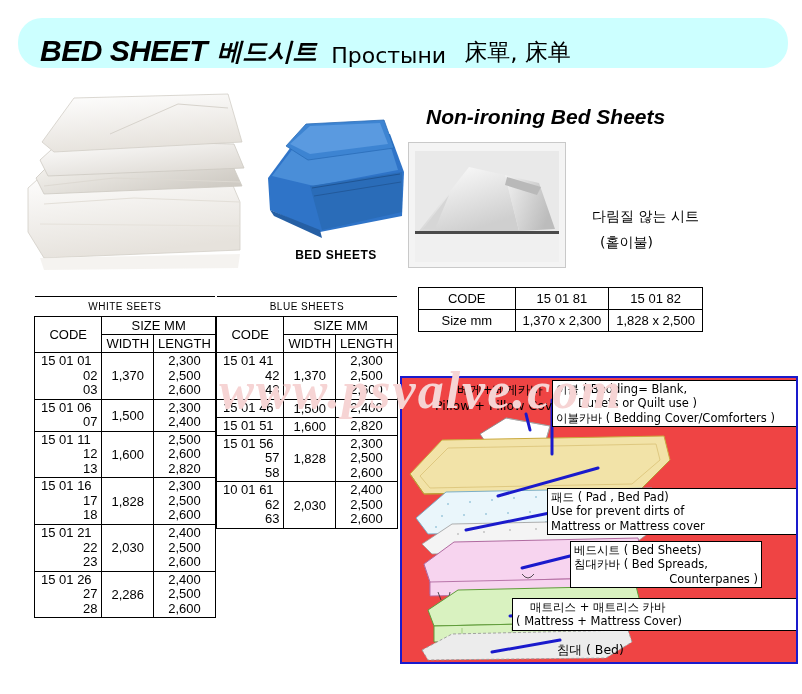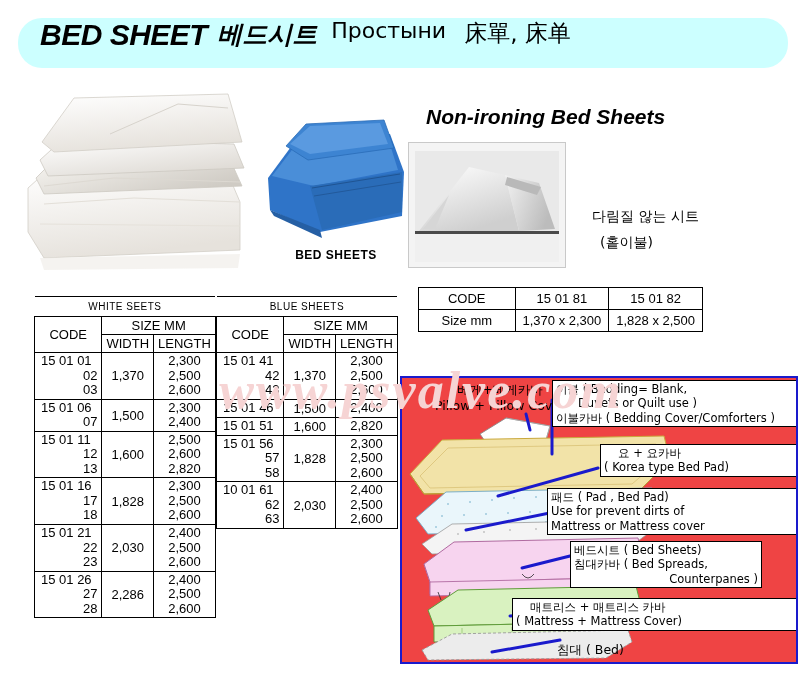--- a/index.html
+++ b/index.html
@@ -17,21 +17,21 @@
     font-size:52px;font-weight:bold;font-style:italic;
     color:#f6d4d4;letter-spacing:2px;
     display:flex;align-items:center;justify-content:center;
     z-index:40;pointer-events:none;white-space:nowrap;margin-left:20px;
   }
 
   
   #header-banner{
     position:absolute;left:18px;top:18px;width:770px;height:50px;
     background:#ccffff;
-    display:flex;align-items:flex-start;
+    display:flex;align-items:flex-end;
     padding-left:22px;box-sizing:border-box;
     z-index:5;
     border-radius:24px;
   }
   #header-banner .hb-en{
     font-size:30px;font-weight:bold;font-style:italic;letter-spacing:-0.5px;
   }
   #header-banner .hb-ko{
     font-size:25px;font-weight:bold;font-style:italic;margin-left:10px;
     font-family:"DejaVu Sans",sans-serif;
@@ -446,24 +446,20 @@
     <span>베게+베게카바</span><br>
     <span>Pillow + Pillow Cover</span>
   </div>
 
   <div class="dlabel" id="label-bedding">
     <span>이불 ( Bedding= Blank,</span><br>
     <span style="padding-left:22px;display:inline-block">Duvets or Quilt use )</span><br>
     <span>이불카바 ( Bedding Cover/Comforters )</span>
   </div>
 
-  <div class="dlabel" id="label-yo">
-    <span style="padding-left:14px;display:inline-block">요 + 요카바</span><br>
-    <span>( Korea type Bed Pad)</span>
-  </div>
 
   <div class="dlabel" id="label-pad">
     <span>패드 ( Pad , Bed Pad)</span><br>
     <span>Use for prevent dirts of</span><br>
     <span>Mattress or Mattress cover</span>
   </div>
 
   <div class="dlabel" id="label-bedsheets">
     <span>베드시트 ( Bed Sheets)</span><br>
     <span>침대카바 ( Bed Spreads,</span>

